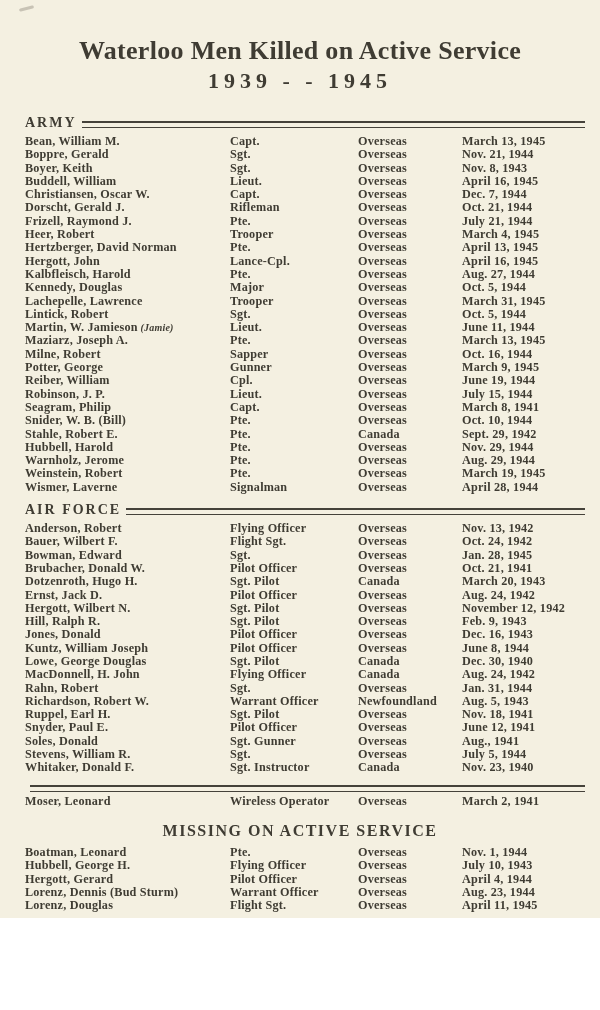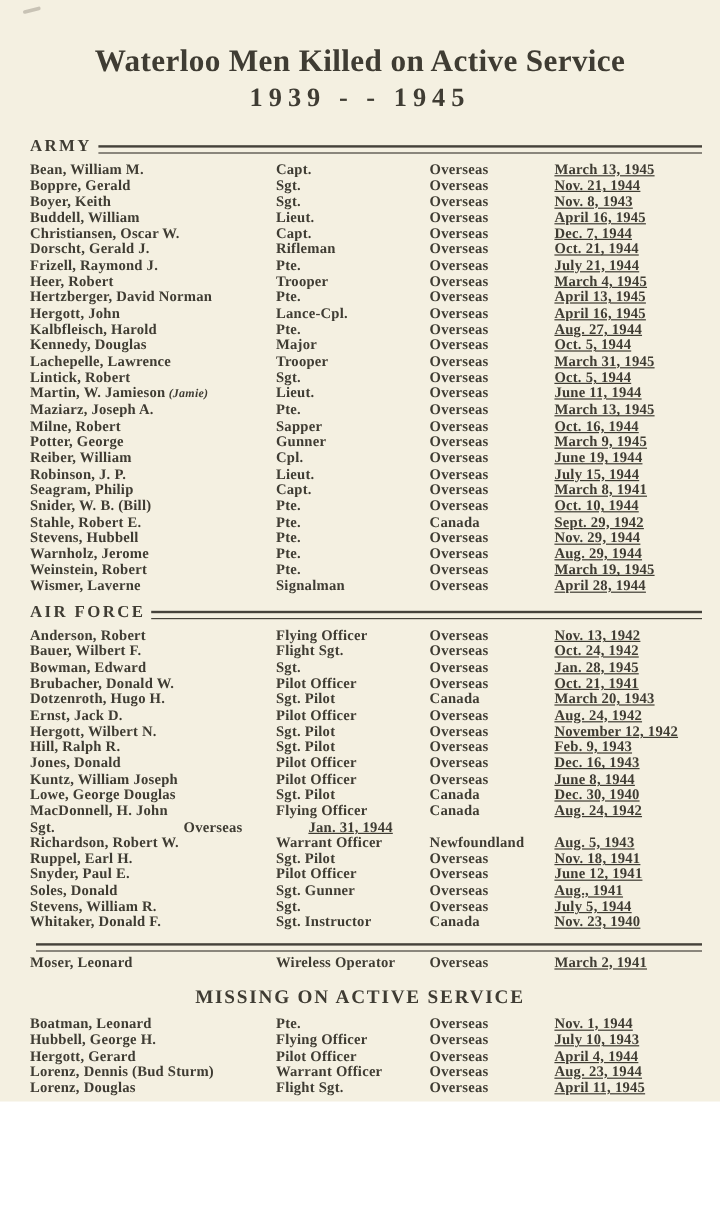--- a/index.html
+++ b/index.html
@@ -60,21 +60,21 @@
   .rows { margin-left:25px; }
   .row {
     display:flex;
     font-size:12.2px; font-weight:700;
     line-height:13.3px; letter-spacing:.2px;
     white-space:nowrap;
   }
   .c-name     { width:205px; }
   .c-rank     { width:128px; }
   .c-location { width:104px; }
-  .c-date     { flex:1;text-decoration:underline; }
+  .c-date     { flex:1; }
   .note { font-size:10px; font-style:italic; }
 
   
   .footer {
     box-sizing:border-box;
     width:600px; height:60px;
     background:#fefefe;
     padding-top:5px;
     text-align:center;
     font-family:"Liberation Sans", sans-serif;
@@ -235,21 +235,21 @@
               <span class="cell c-location">Overseas</span>
               <span class="cell c-date">Oct. 10, 1944</span>
             </div>
             <div class="row">
               <span class="cell c-name">Stahle, Robert E.</span>
               <span class="cell c-rank">Pte.</span>
               <span class="cell c-location">Canada</span>
               <span class="cell c-date">Sept. 29, 1942</span>
             </div>
             <div class="row">
-              <span class="cell c-name">Stevens, Hubbell</span>
+              <span class="cell c-name">Hubbell, Harold</span>
               <span class="cell c-rank">Pte.</span>
               <span class="cell c-location">Overseas</span>
               <span class="cell c-date">Nov. 29, 1944</span>
             </div>
             <div class="row">
               <span class="cell c-name">Warnholz, Jerome</span>
               <span class="cell c-rank">Pte.</span>
               <span class="cell c-location">Overseas</span>
               <span class="cell c-date">Aug. 29, 1944</span>
             </div>
@@ -339,20 +339,21 @@
               <span class="cell c-location">Canada</span>
               <span class="cell c-date">Dec. 30, 1940</span>
             </div>
             <div class="row">
               <span class="cell c-name">MacDonnell, H. John</span>
               <span class="cell c-rank">Flying Officer</span>
               <span class="cell c-location">Canada</span>
               <span class="cell c-date">Aug. 24, 1942</span>
             </div>
             <div class="row">
+              <span class="cell c-name">Rahn, Robert</span>
               <span class="cell c-rank">Sgt.</span>
               <span class="cell c-location">Overseas</span>
               <span class="cell c-date">Jan. 31, 1944</span>
             </div>
             <div class="row">
               <span class="cell c-name">Richardson, Robert W.</span>
               <span class="cell c-rank">Warrant Officer</span>
               <span class="cell c-location">Newfoundland</span>
               <span class="cell c-date">Aug. 5, 1943</span>
             </div>

